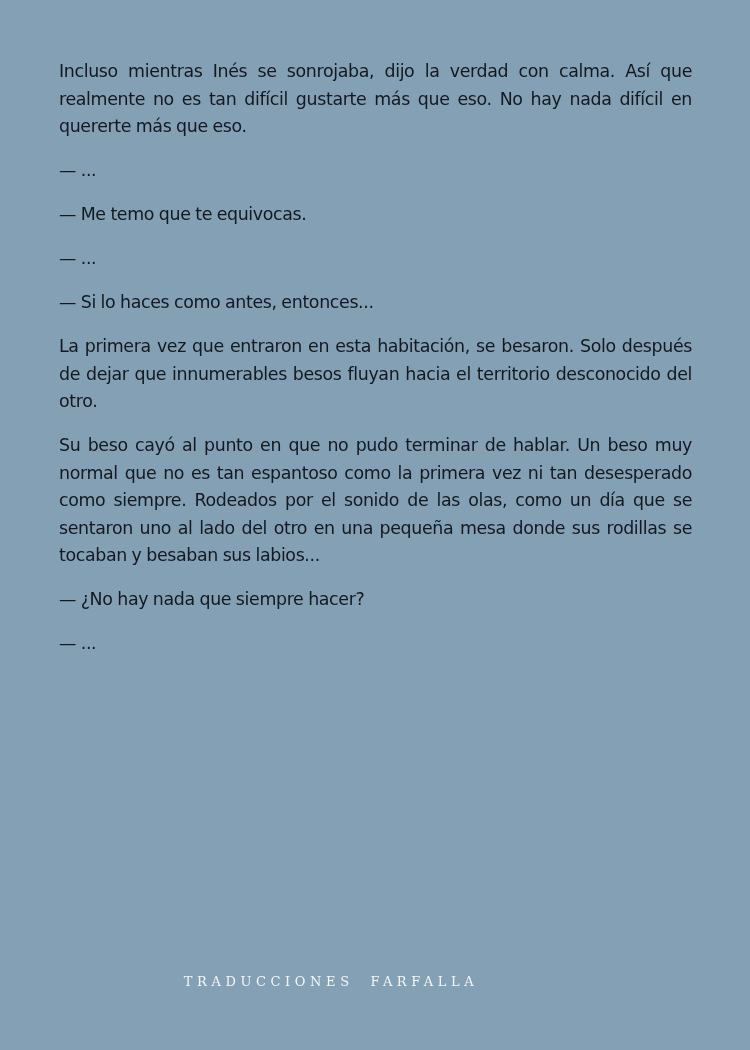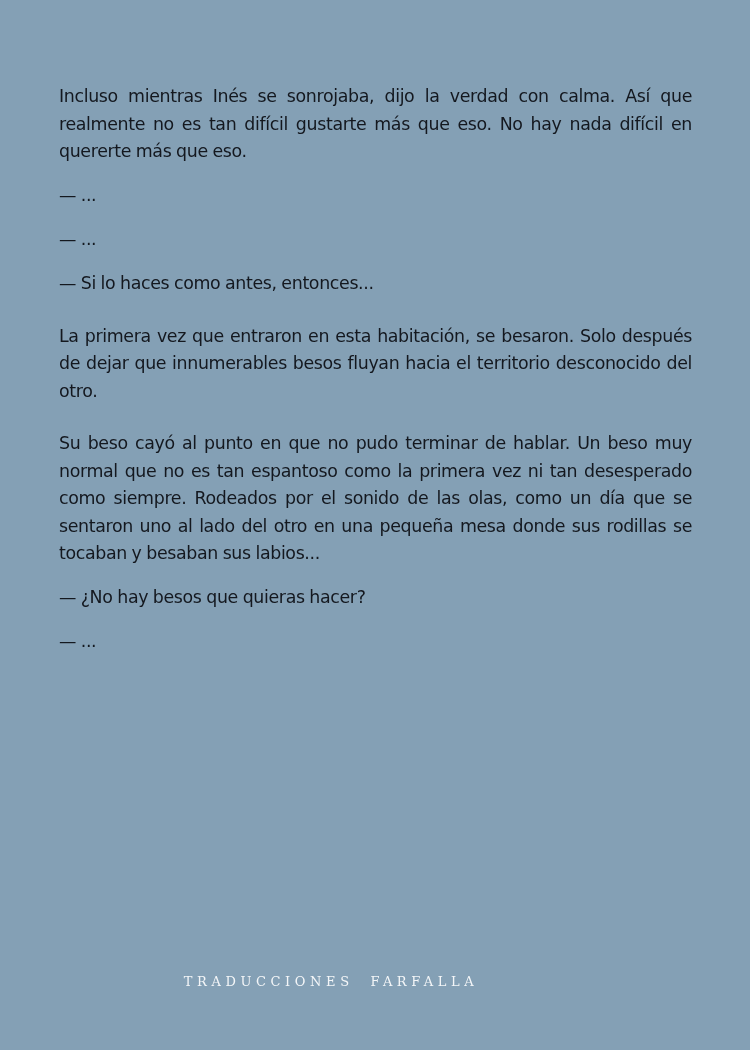--- a/index.html
+++ b/index.html
@@ -27,42 +27,42 @@
     }
     .para {
       margin: 0 0 16.5px 0;
       text-align: justify;
     }
     .para.dialogue {
       text-align: left;
     }
     .para.last-left {
       text-align-last: left;
-      margin-top: 25px;
     }
     .footer {
       position: absolute;
       left: 0;
       width: 662px;
       top: 974px;
       text-align: center;
       font-family: "DejaVu Serif", serif;
       font-size: 13px;
       letter-spacing: 4.6px;
       word-spacing: 8px;
       color: #f4f6f8;
     }
   </style>
 </head>
 <body>
 
 <div class="page">
   <p class="para last-left">Incluso mientras Inés se sonrojaba, dijo la verdad con calma. Así que realmente no es tan difícil gustarte más que eso. No hay nada difícil en quererte más que eso.</p>
   <p class="para dialogue">— ...</p>
+  <p class="para dialogue">— Me temo que te equivocas.</p>
   <p class="para dialogue">— ...</p>
   <p class="para dialogue">— Si lo haces como antes, entonces...</p>
   <p class="para last-left">La primera vez que entraron en esta habitación, se besaron. Solo después de dejar que innumerables besos fluyan hacia el territorio desconocido del otro.</p>
   <p class="para last-left">Su beso cayó al punto en que no pudo terminar de hablar. Un beso muy normal que no es tan espantoso como la primera vez ni tan desesperado como siempre. Rodeados por el sonido de las olas, como un día que se sentaron uno al lado del otro en una pequeña mesa donde sus rodillas se tocaban y besaban sus labios...</p>
-  <p class="para dialogue">— ¿No hay besos que quieras hacer?</p>
+  <p class="para dialogue">— ¿No hay nada que siempre hacer?</p>
   <p class="para dialogue">— ...</p>
 </div>
 
 <div class="footer">TRADUCCIONES FARFALLA</div>
 
 </body></html>

